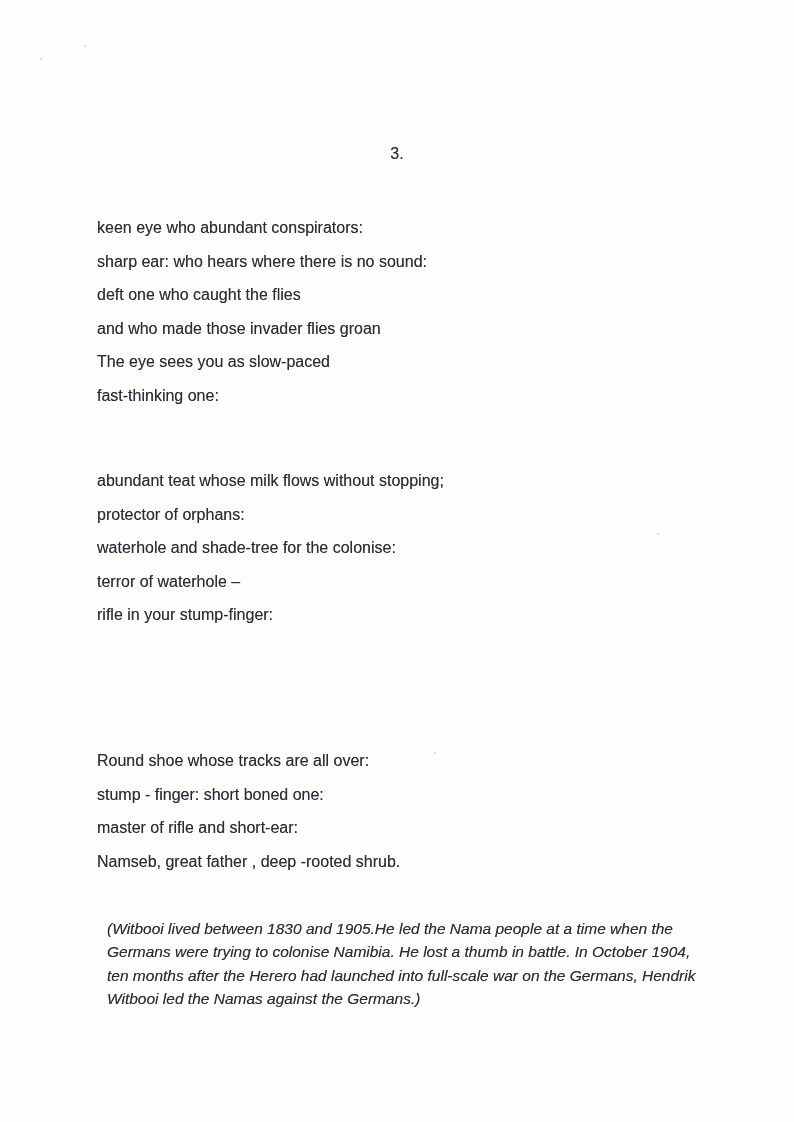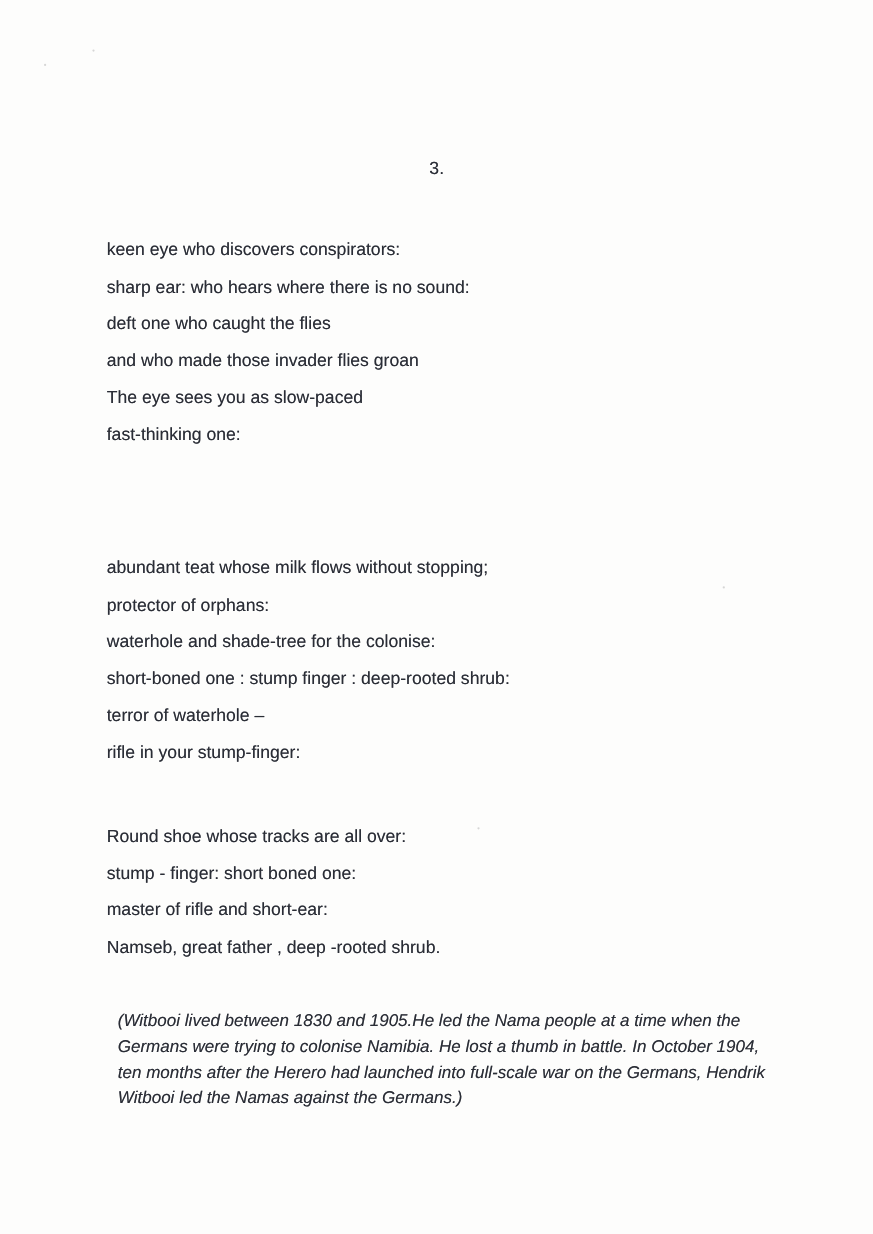--- a/index.html
+++ b/index.html
@@ -32,21 +32,21 @@
     width: 794px;
     text-align: center;
     font-size: 16px;
     line-height: 18px;
   }
   .stanza {
     position: absolute;
     left: 97px;
   }
   .stanza-1 { top: 211px; }
-  .stanza-2 { top: 500px; }
+  .stanza-2 { top: 464px; }
   .stanza-3 { top: 744px; }
   .stanza > div {
     font-size: 16px;
     line-height: 33.5px;
     white-space: pre;
   }
   .footnote {
     position: absolute;
     left: 95px;
     top: 917px;
@@ -68,33 +68,32 @@
   }
 </style>
 </head>
 <body style="background: rgb(253, 253, 252);">
 
 <div class="page" style="color: rgb(42, 45, 54); background: rgb(253, 253, 252);">
 
   <div class="page-number txt">3.</div>
 
   <div class="stanza stanza-1 txt">
-      <div>keen eye who discovers conspirators:</div>
+      <div>keen eye who abundant conspirators:</div>
       <div>sharp ear: who hears where there is no sound:</div>
       <div>deft one who caught the flies</div>
       <div>and who made those invader flies groan</div>
       <div>The eye sees you as slow-paced</div>
       <div>fast-thinking one:</div>
     </div>
 
   <div class="stanza stanza-2 txt">
       <div>abundant teat whose milk flows without stopping;</div>
       <div>protector of orphans:</div>
       <div>waterhole and shade-tree for the colonise:</div>
-      <div>short-boned one : stump finger : deep-rooted shrub:</div>
       <div>terror of waterhole –</div>
       <div>rifle in your stump-finger:</div>
     </div>
 
   <div class="stanza stanza-3 txt">
       <div>Round shoe whose tracks are all over:</div>
       <div>stump - finger: short boned one:</div>
       <div>master of rifle and short-ear:</div>
       <div>Namseb, great father , deep -rooted shrub.</div>
     </div>

